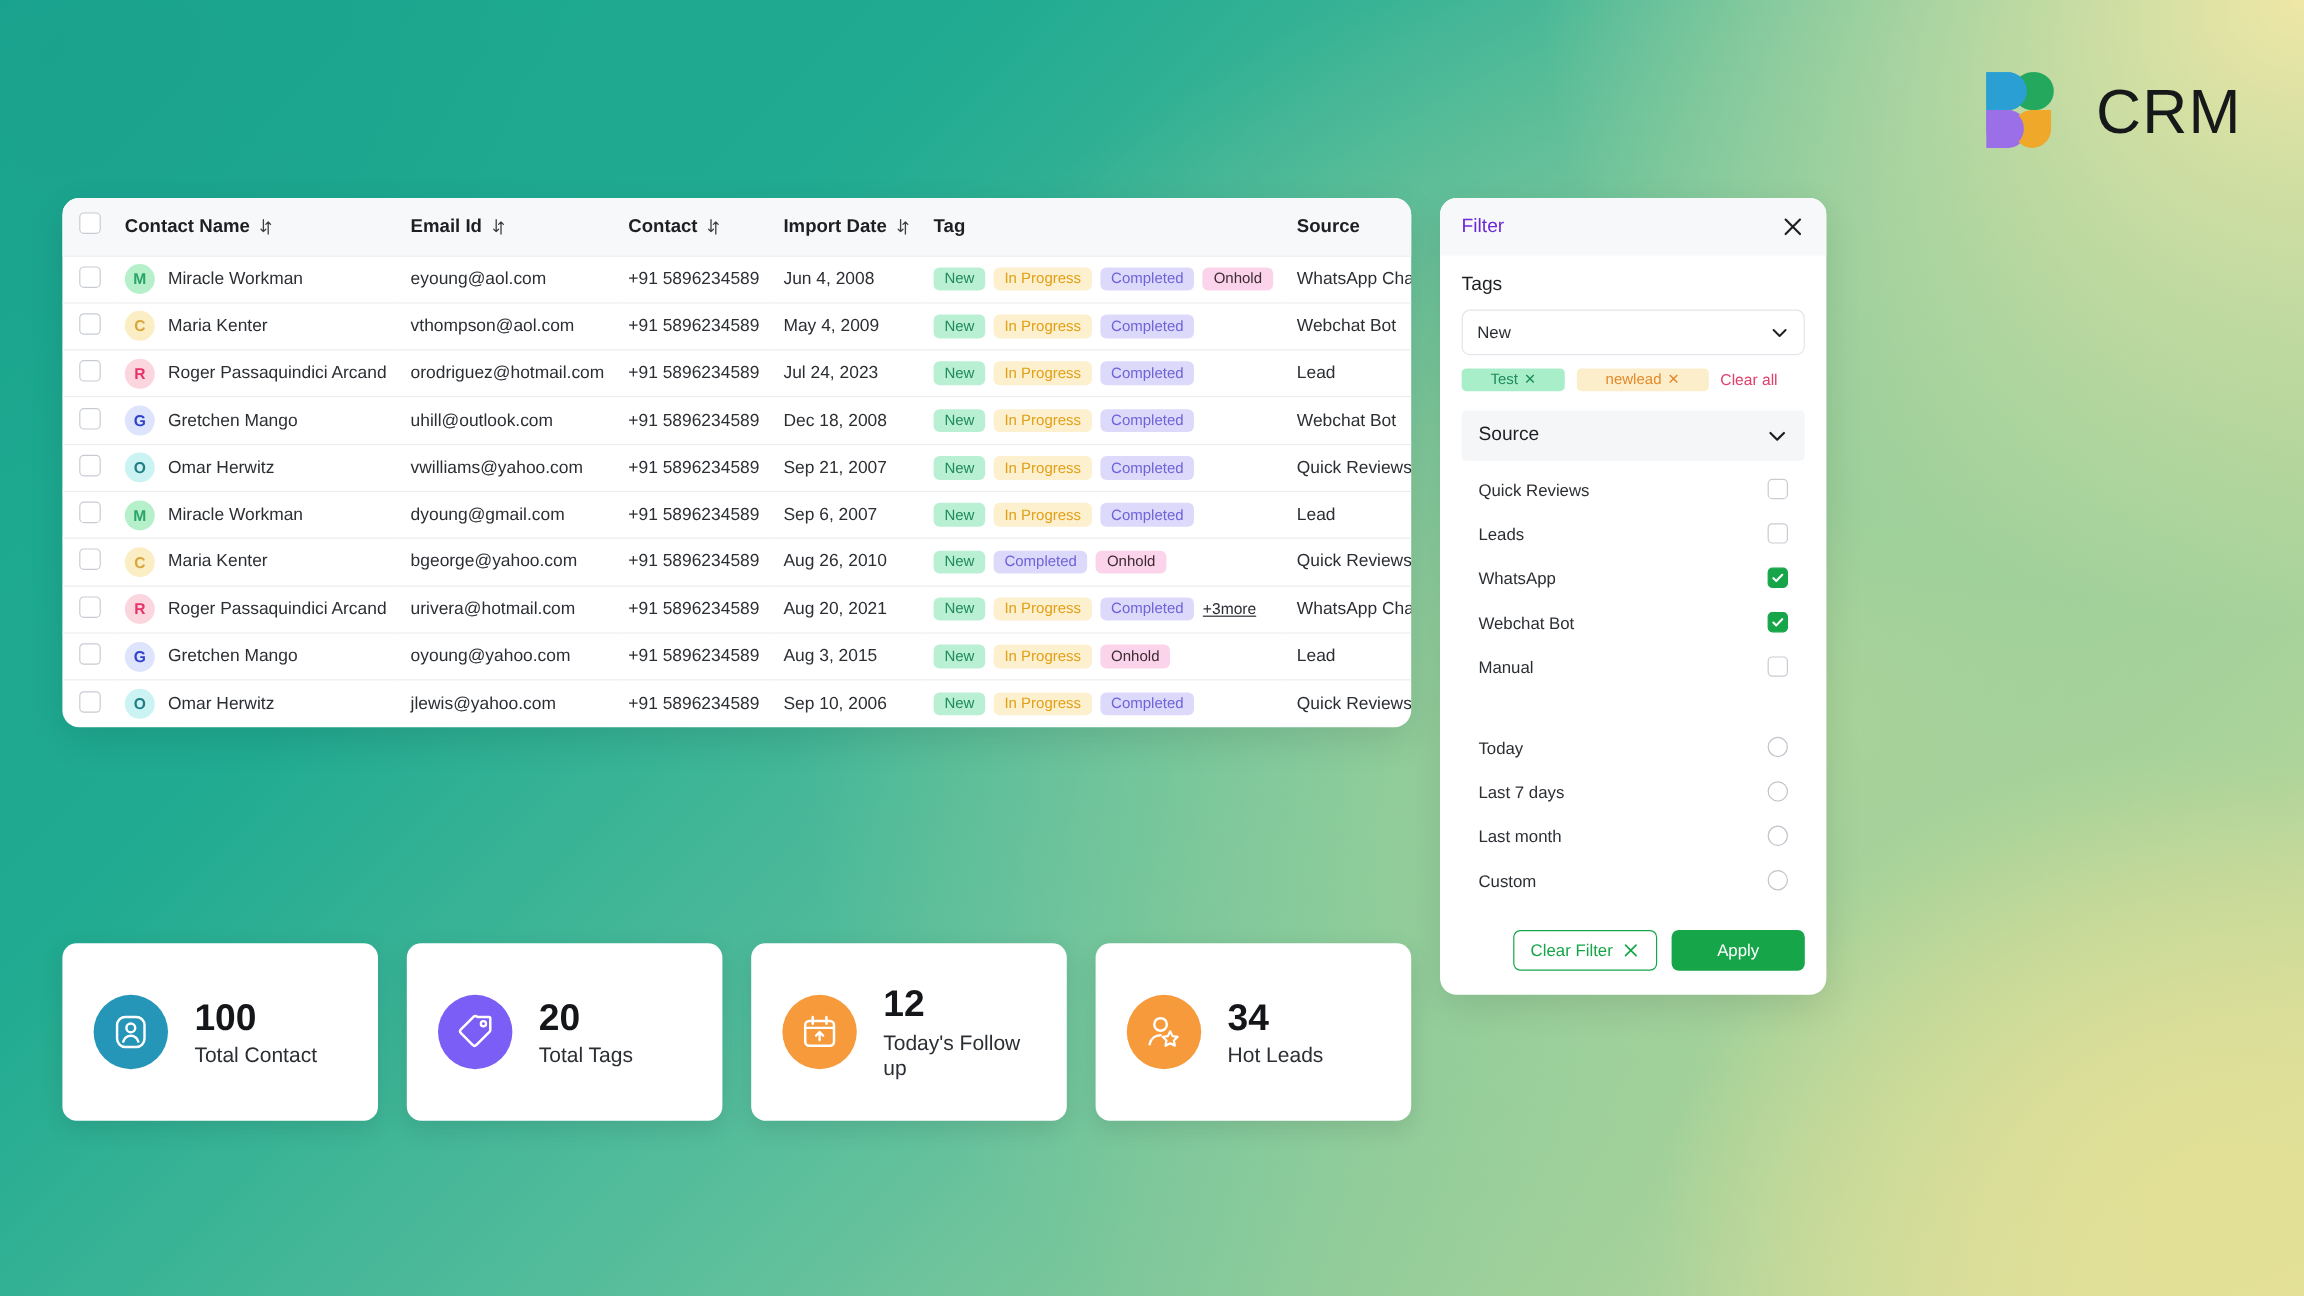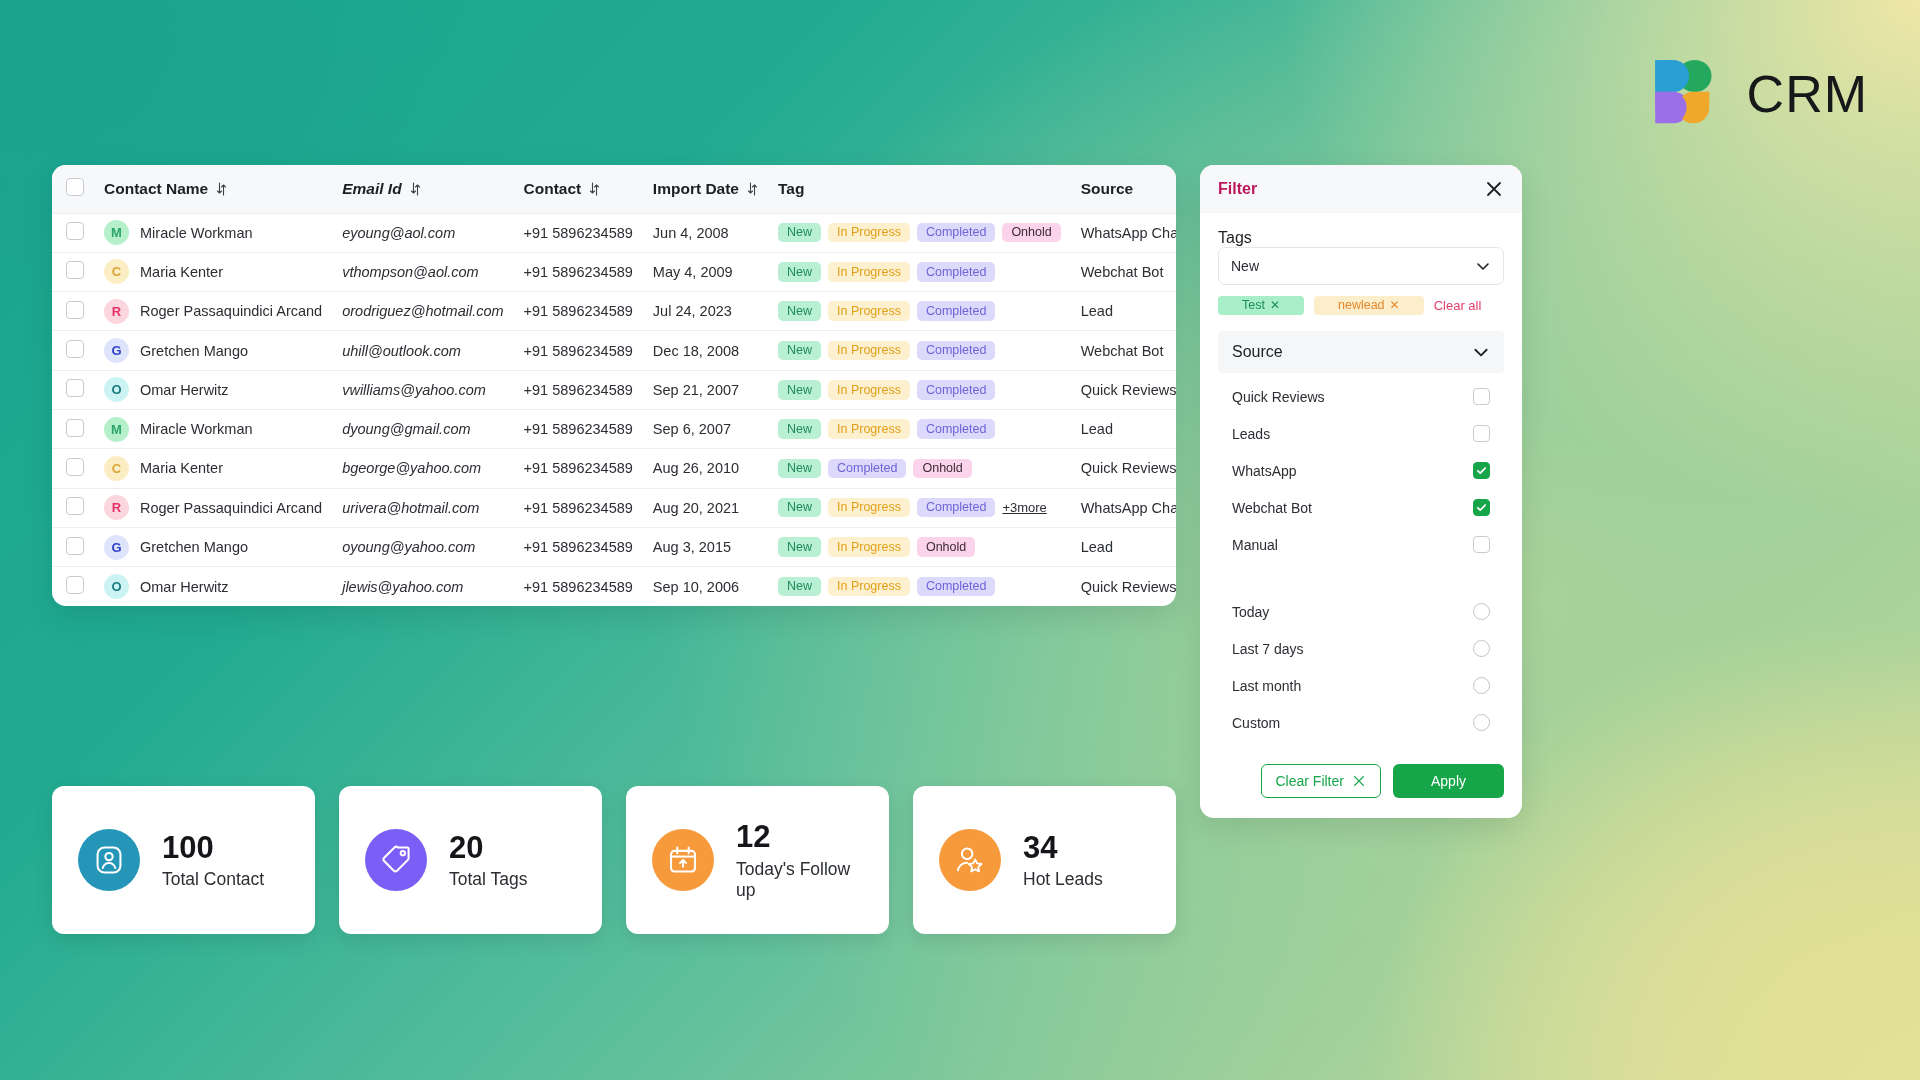--- a/index.html
+++ b/index.html
@@ -95,21 +95,21 @@
     line-height:1;
     white-space:nowrap;
   }
   .more-link {
     font-size:13px; color:#2b2e33;
     text-decoration:underline;
   }
 
   
   .c-name  { width:250px; }
-  .c-email { width:185px;font-style:italic; }
+  .c-email { width:185px; }
   .c-phone { width:135px; }
   .c-date  { width:128px; }
   .c-tag   { width:268px; }
   .c-src   { width:auto; }
 
   
   .stats {
     position:absolute; left:52px; top:786px;
     width:1124px;
     display:flex; gap:24px;
@@ -139,23 +139,23 @@
     border-radius:14px;
     box-shadow:0 10px 30px rgba(0,0,0,.10);
     overflow:hidden;
   }
   .fp-head {
     background:#f7f8f9;
     height:48px;
     display:flex; align-items:center; justify-content:space-between;
     padding:0 18px;
   }
-  .fp-title { font-size:16px; font-weight:700; color:#be185d;text-align:right; }
+  .fp-title { font-size:16px; font-weight:400; color:#6d28d9;text-align:right; }
   .fp-body { padding:16px 18px 18px; }
-  .fp-label { font-size:16px; color:#1d1f22; }
+  .fp-label { font-size:16px; color:#1d1f22; margin-bottom:11px; }
   .fp-select {
     height:38px;
     border:1px solid #e2e5e9;
     border-radius:7px;
     display:flex; align-items:center; justify-content:space-between;
     padding:0 12px;
     font-size:14px; color:#2b2e33;
     background:#fff;
   }
   .chip-row { display:flex; align-items:center; gap:10px; margin-top:11px; }

